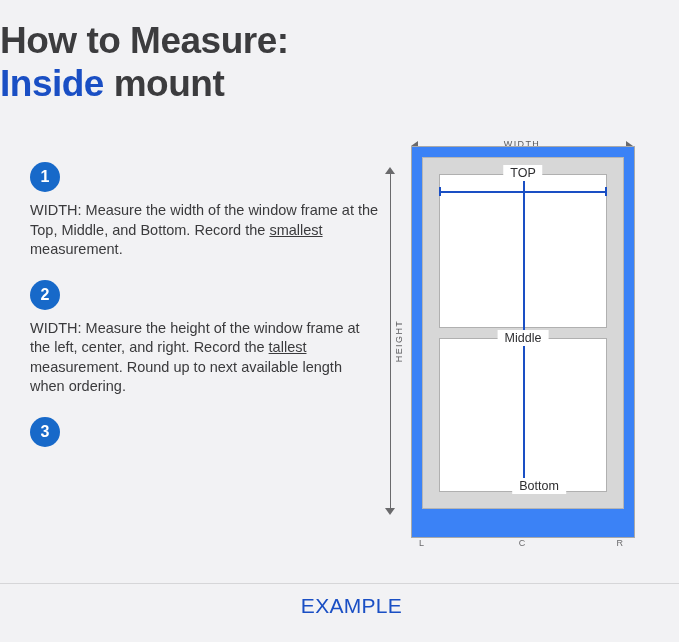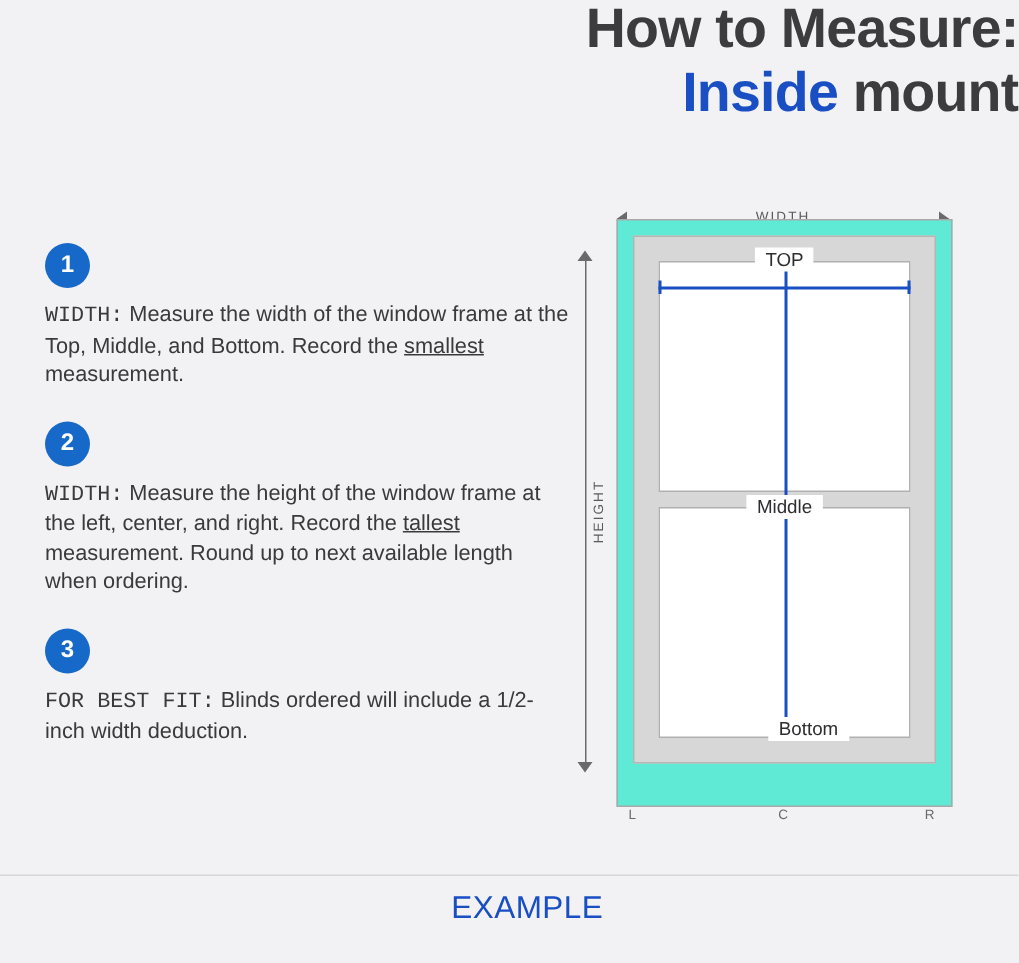--- a/index.html
+++ b/index.html
@@ -11,21 +11,22 @@
     height: 642px;
     background: #f2f2f4;
     font-family: "Liberation Sans", sans-serif;
     color: #3a3a3c;
     overflow: hidden;
     position: relative;
   }
 
   
   .title-block {
-    text-align: right;
+    text-align: left;
+    padding-top: 22px;
   }
   .title-line1 {
     font-size: 37px;
     font-weight: bold;
     color: #3c3c3e;
     letter-spacing: -0.5px;
     line-height: 1.05;
   }
   .title-line2 {
     font-size: 37px;
@@ -70,21 +71,20 @@
     justify-content: center;
     margin-bottom: 9px;
   }
   .step-text {
     font-size: 14.5px;
     line-height: 1.35;
     color: #3a3a3c;
   }
   .step-text .lead {
     color: #3a3a3c;
-    font-family: Liberation Mono, monospace;
   }
   .u {
     text-decoration: underline;
     text-align: right;
   }
 
   
   .diagram {
     position: absolute;
     left: 378px;
@@ -180,21 +180,21 @@
     color: #5a5a5c;
     white-space: nowrap;
   }
 
   .window-frame {
     position: absolute;
     left: 33px;
     top: 6px;
     width: 222px;
     height: 390px;
-    background: #5eead4;
+    background: #3b82f6;
     border: 1px solid #a9a9a9;
   }
   .window-inner {
     position: absolute;
     left: 10px;
     top: 10px;
     right: 10px;
     bottom: 28px;
     background: #d7d7d7;
     border: 1px solid #b5b5b5;
@@ -324,21 +324,20 @@
       <div class="step-text"><span class="lead">WIDTH:</span><span> Measure the width of the window frame at the Top, Middle, and Bottom. Record the </span><span class="u">smallest</span><span> measurement.</span></div>
     </div>
 
     <div class="step">
       <div class="badge">2</div>
       <div class="step-text"><span class="lead">WIDTH:</span><span> Measure the height of the window frame at the left, center, and right. Record the </span><span class="u">tallest</span><span> measurement. Round up to next available length when ordering.</span></div>
     </div>
 
     <div class="step">
       <div class="badge">3</div>
-      <div class="step-text"><span class="lead">FOR BEST FIT:</span><span> Blinds ordered will include a 1/2-inch width deduction.</span><span class="u"></span><span></span></div>
     </div>
 
   </div>
 
   <div class="diagram">
 
     <div class="width-arrow">
       <div class="arrow-line-h"></div>
       <div class="arrow-head ah-left"></div>
       <div class="arrow-head ah-right"></div>

